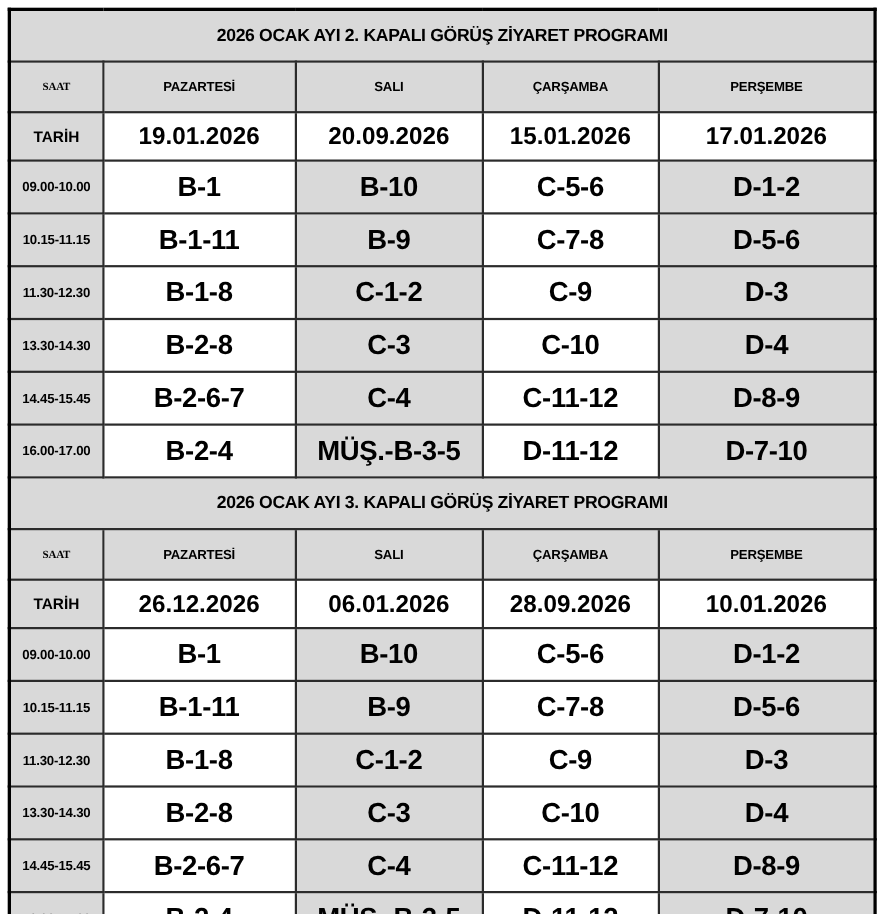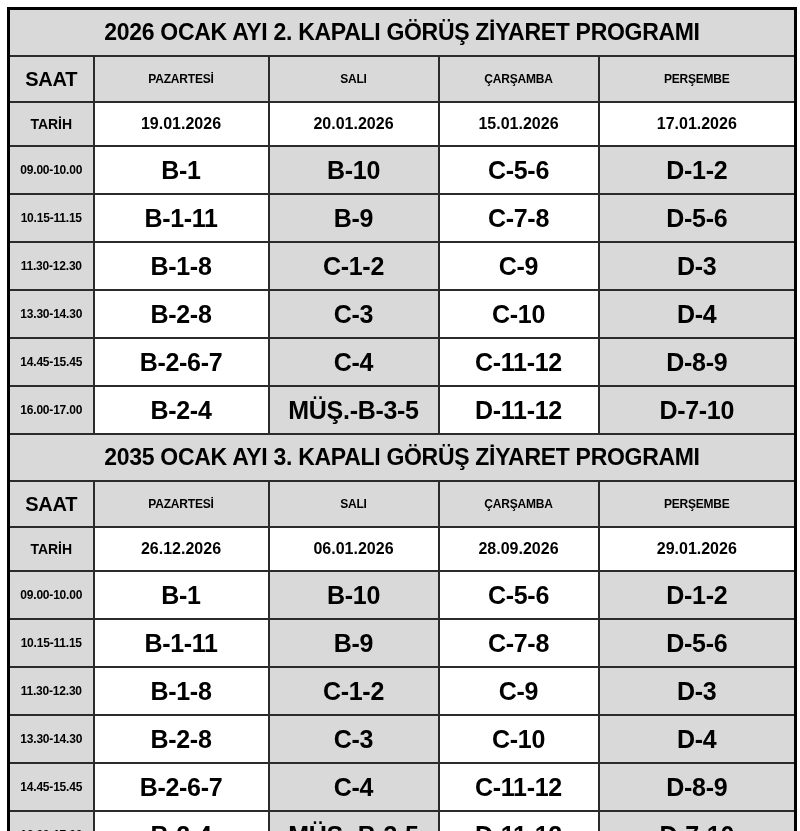--- a/index.html
+++ b/index.html
@@ -30,34 +30,35 @@
     padding: 0;
     font-weight: bold;
     overflow: hidden;
     white-space: nowrap;
   }
   .shade { background: #d9d9d9; }
   .white { background: #ffffff; }
 
   tr.row-title td {
     height: 45px;
-    font-size: 23px;
+    font-size: 16px;
     letter-spacing: -0.3px;
   }
   tr.row-header td {
     height: 44px;
     font-size: 12px;
     letter-spacing: -0.2px;
   }
   tr.row-header td.saat-cell {
-    font-size: 20px;
+    font-size: 10px;
+    font-family: Liberation Serif, serif;
   }
   tr.row-date td {
     height: 42px;
-    font-size: 16px;
+    font-size: 22px;
   }
   tr.row-date td.label-cell {
     font-size: 14px;
     margin-top: 15px;
   }
   tr.row-data td {
     height: 46px;
     font-size: 25px;
     letter-spacing: -0.3px;
   }
@@ -85,21 +86,21 @@
         <tr class="row-header">
           <td class="shade saat-cell">SAAT</td>
           <td class="shade">PAZARTESİ</td>
           <td class="shade">SALI</td>
           <td class="shade">ÇARŞAMBA</td>
           <td class="shade">PERŞEMBE</td>
         </tr>
         <tr class="row-date">
           <td class="shade label-cell">TARİH</td>
           <td class="white">19.01.2026</td>
-          <td class="white">20.01.2026</td>
+          <td class="white">20.09.2026</td>
           <td class="white">15.01.2026</td>
           <td class="white">17.01.2026</td>
         </tr>
         <tr class="row-data">
           <td class="shade time-cell">09.00-10.00</td>
           <td class="white">B-1</td>
           <td class="shade">B-10</td>
           <td class="white">C-5-6</td>
           <td class="shade">D-1-2</td>
         </tr>
@@ -132,35 +133,35 @@
           <td class="shade">D-8-9</td>
         </tr>
         <tr class="row-data">
           <td class="shade time-cell">16.00-17.00</td>
           <td class="white">B-2-4</td>
           <td class="shade">MÜŞ.-B-3-5</td>
           <td class="white">D-11-12</td>
           <td class="shade">D-7-10</td>
         </tr>
         <tr class="row-title">
-          <td class="shade" colspan="5">2035 OCAK AYI 3. KAPALI GÖRÜŞ ZİYARET PROGRAMI</td>
+          <td class="shade" colspan="5">2026 OCAK AYI 3. KAPALI GÖRÜŞ ZİYARET PROGRAMI</td>
         </tr>
         <tr class="row-header">
           <td class="shade saat-cell">SAAT</td>
           <td class="shade">PAZARTESİ</td>
           <td class="shade">SALI</td>
           <td class="shade">ÇARŞAMBA</td>
           <td class="shade">PERŞEMBE</td>
         </tr>
         <tr class="row-date">
           <td class="shade label-cell">TARİH</td>
           <td class="white">26.12.2026</td>
           <td class="white">06.01.2026</td>
           <td class="white">28.09.2026</td>
-          <td class="white">29.01.2026</td>
+          <td class="white">10.01.2026</td>
         </tr>
         <tr class="row-data">
           <td class="shade time-cell">09.00-10.00</td>
           <td class="white">B-1</td>
           <td class="shade">B-10</td>
           <td class="white">C-5-6</td>
           <td class="shade">D-1-2</td>
         </tr>
         <tr class="row-data">
           <td class="shade time-cell">10.15-11.15</td>

